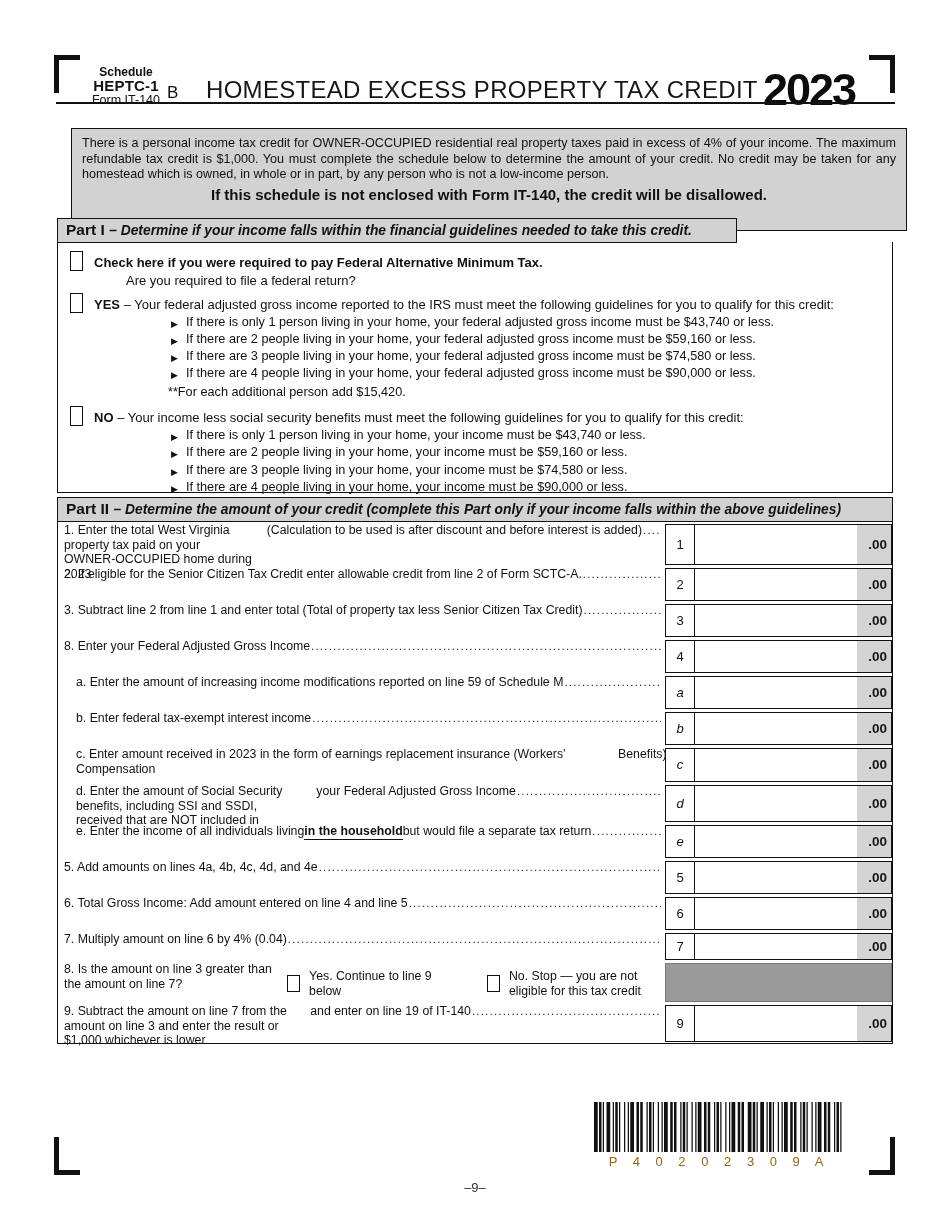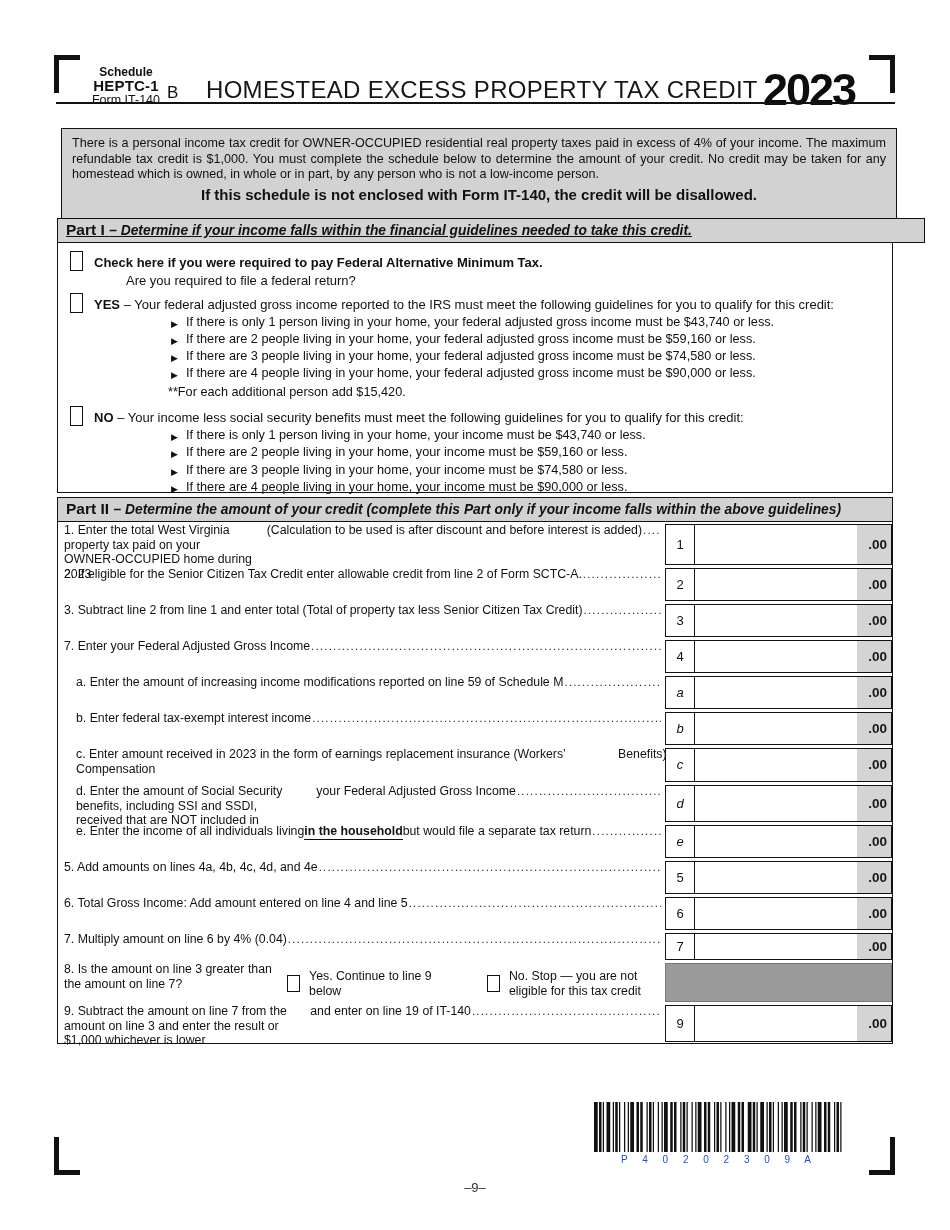--- a/index.html
+++ b/index.html
@@ -18,32 +18,32 @@
   .hdr-stack { position:absolute; left:86px; top:66px; text-align:center; line-height:1.04; width:80px; }
   .hdr-schedule { font-size:12px; font-weight:bold; }
   .hdr-code { font-size:15px; font-weight:bold; letter-spacing:0.2px; }
   .hdr-form { font-size:12.5px; }
   .hdr-rev { position:absolute; left:167px; top:83px; font-size:17px; }
   .hdr-title { position:absolute; left:206px; top:76px; font-size:24px; letter-spacing:0.3px; white-space:nowrap; color:#161616; }
   .hdr-year { position:absolute; left:763px; top:64px; font-size:45px; font-weight:bold; letter-spacing:-2px; color:#0d0d0d; }
   .hdr-rule { position:absolute; left:56px; top:102px; width:839px; height:0; border-top:2.5px solid #111; }
 
   
-  .intro { position:absolute; left:61px; top:128px; width:836px; height:103px;
+  .intro { position:absolute; left:71px; top:128px; width:836px; height:103px;
            border:1.5px solid #111; padding:7px 10px 4px 10px; }
   .intro p { font-size:12.6px; line-height:15.5px; text-align:justify; }
   .intro .warn { font-size:15px; font-weight:bold; text-align:center; margin-top:3px; }
 
   
   .secbar { border:1.5px solid #111; padding:2px 8px 3px 8px; }
   .secbar .pt { font-weight:bold; font-size:15.5px; }
   .secbar .st { font-weight:bold; font-style:italic; font-size:13.8px; }
 
   
-  .part1bar { position:absolute; left:57px; top:218px; width:868px;text-decoration:underline; }
+  .part1bar { position:absolute; left:57px; top:218px; width:680px; }
   .part1box { position:absolute; left:57px; top:241.5px; width:836px; height:251px;
               border:1.5px solid #111; border-top:none; padding:9px 12px 0 12px; font-size:13px; }
   .ckrow { display:flex; align-items:flex-start; margin-bottom:2px; }
   .ckbox { width:13px; height:20px; border:1.7px solid #111; background:#fff; margin-right:11px; flex:none; }
   .ckrow .lbl { padding-top:4px; line-height:15px; }
   .boldlbl { font-weight:bold; }
   .question { margin-left:56px; margin-bottom:5px; font-size:13px; }
   .bullets { margin-left:101px; margin-bottom:1px; }
   .bullets .bl-line { font-size:12.7px; line-height:15.3px; display:flex; }
   .arrow { font-size:9px; padding-top:2px; margin-right:8px; }
@@ -70,21 +70,21 @@
   .blocked { width:227px; flex:none; background:#9a9a9a; border:1px solid #777; margin:1.5px 0; }
   .optrow { display:flex; align-items:center; margin-top:3px; }
   .optbox { width:13px; height:17px; border:1.6px solid #111; background:#fff; margin-right:9px; flex:none; }
   .opt1 { margin-left:9px; margin-right:0; display:flex; align-items:center; width:248px; }
   .opt2 { display:flex; align-items:center;padding-left:48px; }
   .uhh { font-weight:bold; border-bottom:1.4px solid #111; }
 
   
   .barcode { position:absolute; left:592px; top:1102px; width:254px; text-align:center; }
   .barcode svg { display:block; }
-  .bctext { font-size:10px; letter-spacing:6px; margin-top:0px; color:#1d4ed8; }
+  .bctext { font-size:13px; letter-spacing:6px; margin-top:0px; color:#a16207; }
 
   .pageno { position:absolute; left:0; right:0; top:1180px; text-align:center; font-size:13px; color:#333; }
 </style>
 </head>
 <body>
 
 <div class="page">
 
   <div class="corner tl"></div>
   <div class="corner tr"></div>
@@ -212,21 +212,21 @@
           <div class="boxwrap">
             <div class="numcell">3</div>
             <div class="amtcell">
               <span class="cents">.00</span>
             </div>
           </div>
         </div>
         <div class="p2row" style="height: 36px;">
           <div class="desc">
             <div class="lline">
-              <span>7. Enter your Federal Adjusted Gross Income</span>
+              <span>8. Enter your Federal Adjusted Gross Income</span>
               <span class="leader">....................................................................................................................................................................</span>
             </div>
           </div>
           <div class="boxwrap">
             <div class="numcell">4</div>
             <div class="amtcell">
               <span class="cents">.00</span>
             </div>
           </div>
         </div>

